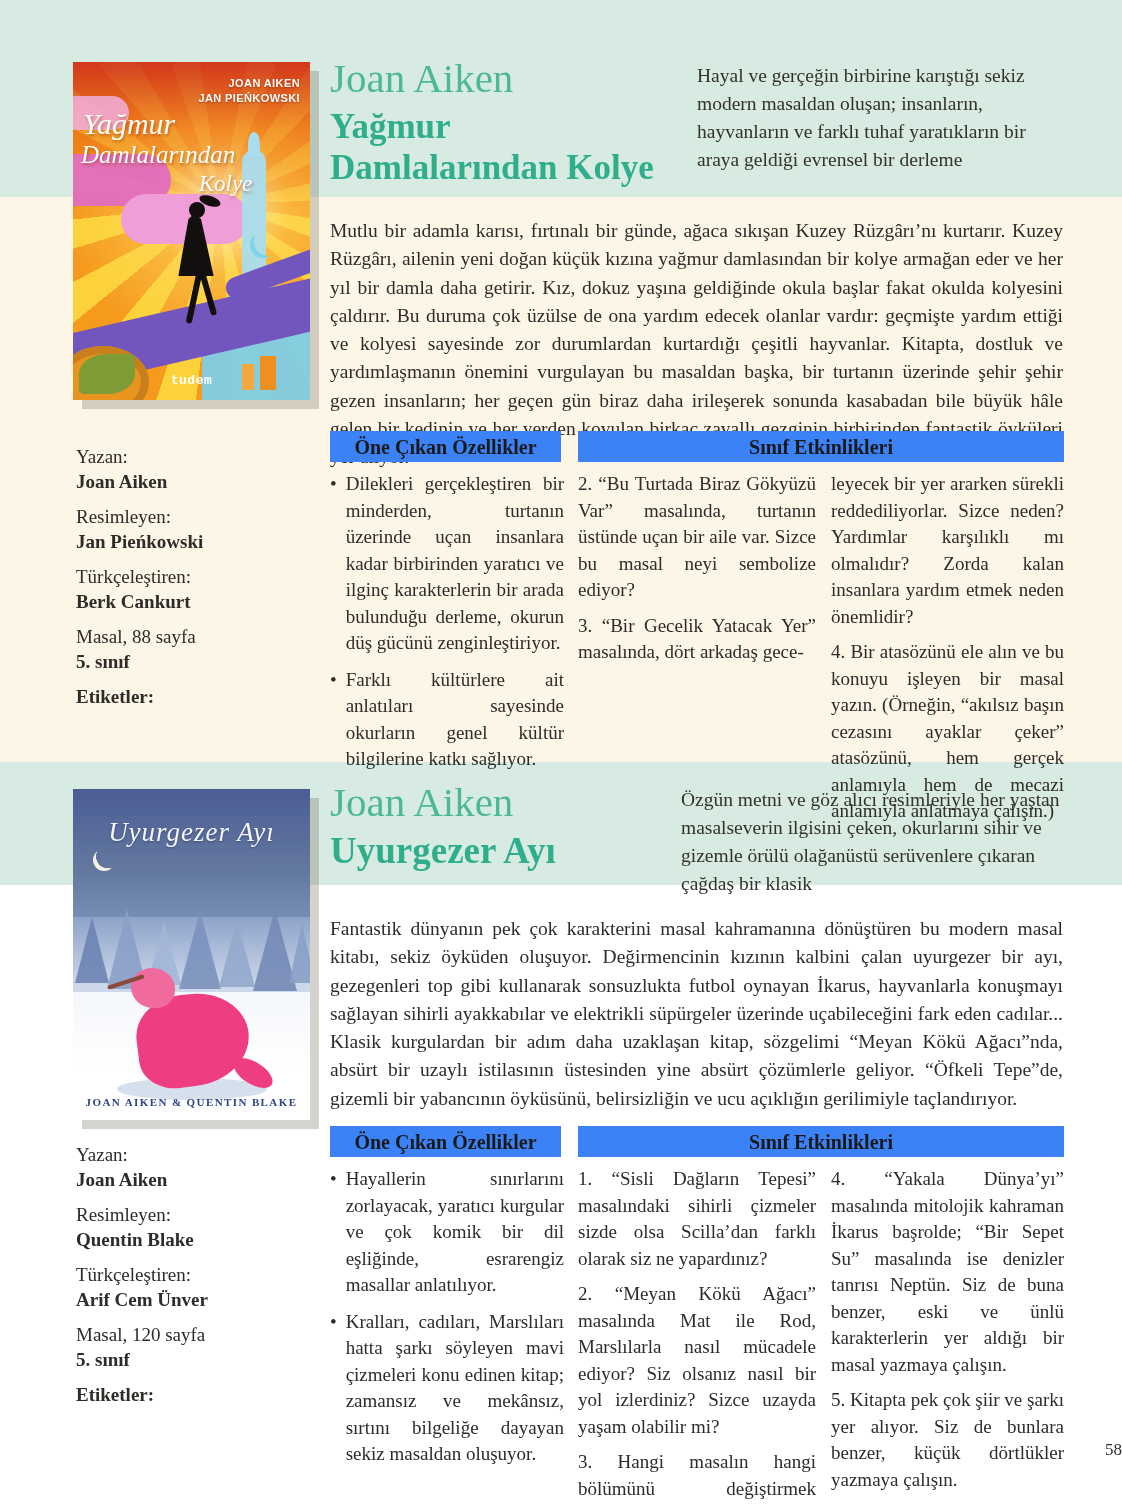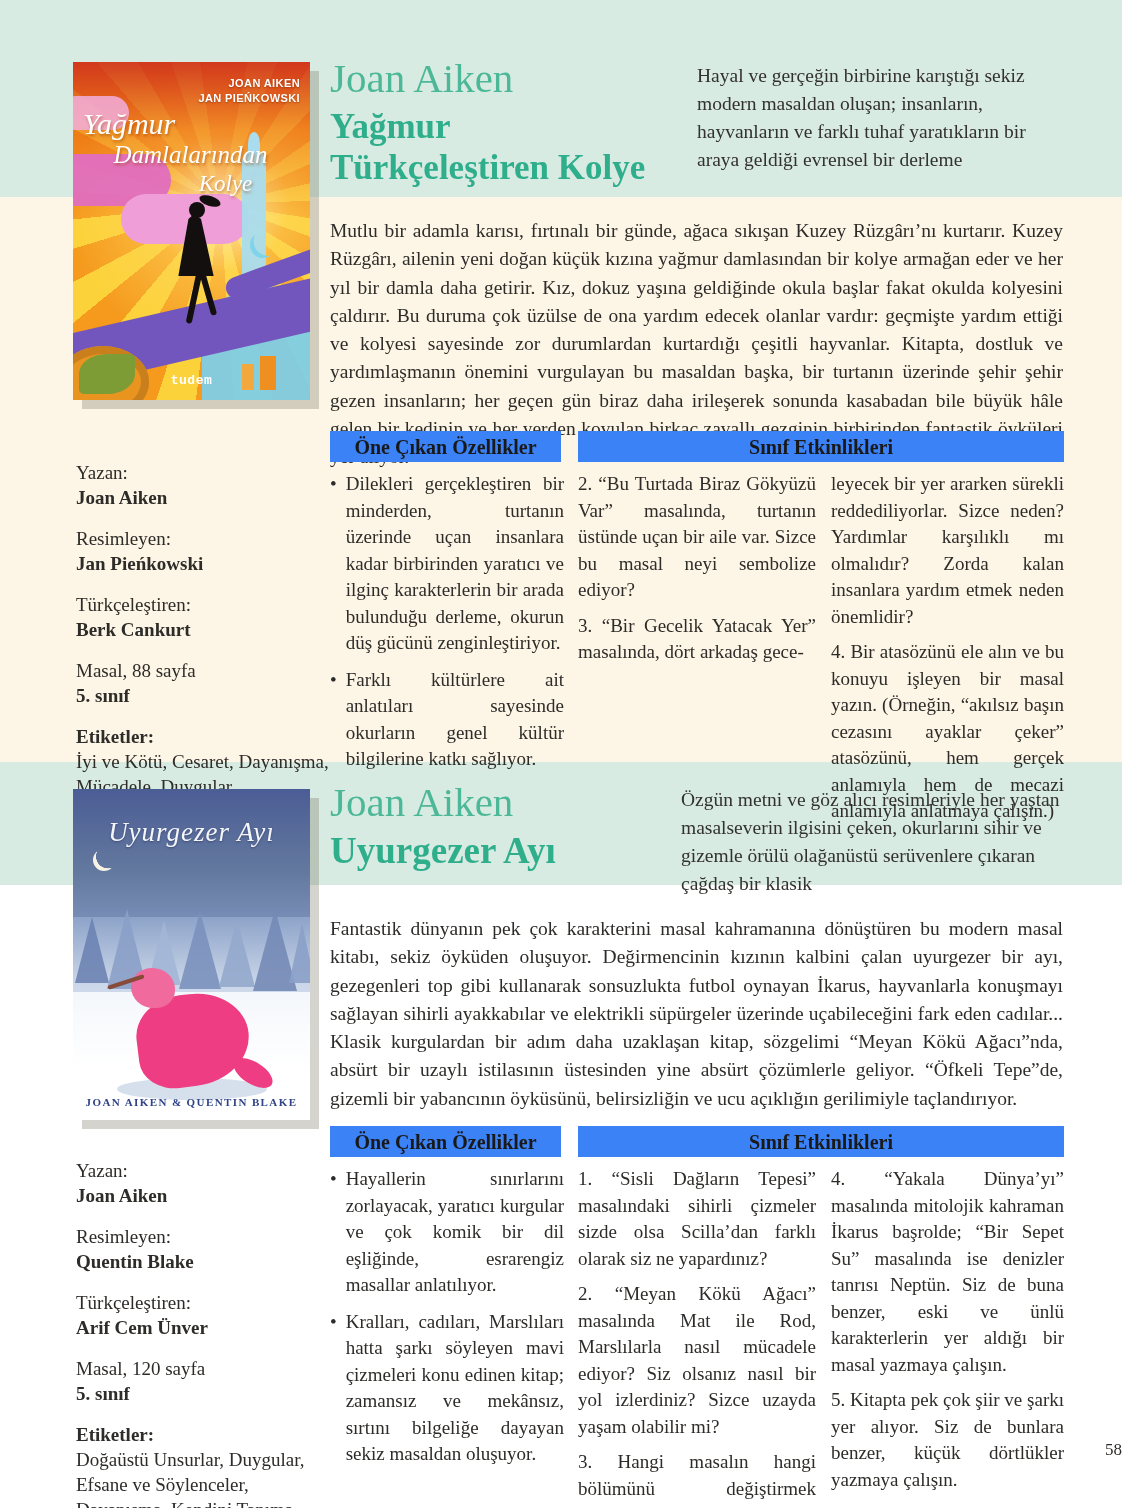--- a/index.html
+++ b/index.html
@@ -20,21 +20,21 @@
   #blurb1{left:697px;top:62px;width:350px;}
   #blurb2{left:681px;top:786px;width:385px;}
 
   .descr{position:absolute;left:330px;z-index:1;width:733px;font-size:19.5px;line-height:28.3px;
          text-align:justify;color:#2e2c29;}
   #descr1{top:217px;} #descr2{top:915px;}
 
   
   .info{position:absolute;left:76px;width:255px;z-index:1;font-size:19px;line-height:25px;color:#2e2c29;}
   #info1{top:444px;} #info2{top:1142px;}
-  .info-group{margin:16px 0 10px 0;}
+  .info-group{margin:0 0 10px 0;}
   .info-label{display:block;}
   .info-value{display:block;font-weight:bold;}
   .info-plain{display:block;}
 
   
   .col-header{position:absolute;height:31px;background:#3b82f6;z-index:1;
               font-weight:bold;font-size:20px;line-height:32px;text-align:center;color:#191919;}
   #fh1,#fh2{left:330px;width:231px;}
   #acth1,#acth2{left:578px;width:486px;}
   #fh1,#acth1{top:431px;} #fh2,#acth2{top:1126px;}
@@ -85,21 +85,21 @@
   .c1-girl-hair{left:126px;top:134px;width:22px;height:10px;border-radius:50%;background:#120f0e;transform:rotate(18deg);}
   .c1-girl-dress{left:102px;top:152px;width:42px;height:62px;background:#120f0e;
                  clip-path:polygon(45% 0,62% 8%,92% 100%,8% 100%,32% 8%);}
   .c1-girl-leg1{left:118px;top:210px;width:6px;height:52px;background:#120f0e;transform:rotate(12deg);border-radius:3px;}
   .c1-girl-leg2{left:132px;top:208px;width:6px;height:46px;background:#120f0e;transform:rotate(-16deg);border-radius:3px;}
   .c1-authors{top:14px;right:10px;text-align:right;color:#ffffff;font-weight:bold;font-size:11px;line-height:15px;
               font-family:"Liberation Sans", sans-serif;letter-spacing:.4px;text-shadow:0 1px 2px rgba(130,40,0,.65);}
   .c1-script{top:46px;left:8px;right:10px;color:#fff;font-style:italic;
              text-shadow:1px 2px 3px rgba(150,60,0,.55);}
   .c1-script .l1{font-size:30px;line-height:32px;text-align:left;padding-left:2px;}
-  .c1-script .l2{font-size:25px;line-height:30px;text-align:center;}
+  .c1-script .l2{font-size:25px;line-height:30px;text-align:left;}
   .c1-script .l3{font-size:23px;line-height:28px;text-align:center;padding-left:70px;}
   .c1-publisher{bottom:12px;left:0;right:0;text-align:center;color:#ffffff;font-weight:bold;font-size:13px;
                 font-family:Liberation Mono, monospace;letter-spacing:.5px;}
 
   
   .c2-sky{left:0;top:0;right:0;height:140px;background:linear-gradient(180deg,#4b5d95 0%,#64799f 60%,#7d92bb 100%);}
   .c2-mid{left:0;top:128px;right:0;height:82px;background:linear-gradient(180deg,#8da3c9 0%,#cdd9ea 85%);}
   .c2-snow{left:0;bottom:0;right:0;height:128px;background:linear-gradient(180deg,#f4f7fb 0%,#ffffff 60%);}
   .tree{clip-path:polygon(50% 0,100% 100%,0 100%);opacity:.9;}
   .t1{left:2px;top:128px;width:34px;height:66px;background:#6d83b2;}
@@ -160,21 +160,21 @@
       <div class="l1">Yağmur</div>
       <div class="l2">Damlalarından</div>
       <div class="l3">Kolye</div>
     </div>
     <div class="abs c1-publisher">tudem</div>
   </div>
 
   <div class="author-heading" id="ah1">Joan Aiken</div>
   <div class="book-title" id="bt1">
     <div>Yağmur</div>
-    <div>Türkçeleştiren Kolye</div>
+    <div>Damlalarından Kolye</div>
   </div>
   <div class="blurb" id="blurb1">Hayal ve gerçeğin birbirine karıştığı sekiz modern masaldan oluşan; insanların, hayvanların ve farklı tuhaf yaratıkların bir araya geldiği evrensel bir derleme</div>
   <div class="descr" id="descr1">Mutlu bir adamla karısı, fırtınalı bir günde, ağaca sıkışan Kuzey Rüzgârı’nı kurtarır. Kuzey Rüzgârı, ailenin yeni doğan küçük kızına yağmur damlasından bir kolye armağan eder ve her yıl bir damla daha getirir. Kız, dokuz yaşına geldiğinde okula başlar fakat okulda kolyesini çaldırır. Bu duruma çok üzülse de ona yardım edecek olanlar vardır: geçmişte yardım ettiği ve kolyesi sayesinde zor durumlardan kurtardığı çeşitli hayvanlar. Kitapta, dostluk ve yardımlaşmanın önemini vurgulayan bu masaldan başka, bir turtanın üzerinde şehir şehir gezen insanların; her geçen gün biraz daha irileşerek sonunda kasabadan bile büyük hâle gelen bir kedinin ve her yerden kovulan birkaç zavallı gezginin birbirinden fantastik öyküleri yer alıyor.</div>
 
   <div class="info" id="info1">
     <div class="info-group">
       <span class="info-label">Yazan:</span>
       <span class="info-value">Joan Aiken</span>
     </div>
     <div class="info-group">
@@ -184,21 +184,20 @@
     <div class="info-group">
       <span class="info-label">Türkçeleştiren:</span>
       <span class="info-value">Berk Cankurt</span>
     </div>
     <div class="info-group">
       <span class="info-plain">Masal, 88 sayfa</span>
       <span class="info-value">5. sınıf</span>
     </div>
     <div class="info-group">
       <span class="info-value">Etiketler:</span>
-      <span class="info-plain">İyi ve Kötü, Cesaret, Dayanışma, Mücadele, Duygular</span>
     </div>
   </div>
 
   <div class="col-header" id="fh1">Öne Çıkan Özellikler</div>
   <div class="col-header" id="acth1">Sınıf Etkinlikleri</div>
 
   <div class="colbody" id="feat1">
     <div class="feature-item">
       <span class="bullet">•</span>
       <span>Dilekleri gerçekleştiren bir minderden, turtanın üzerinde uçan insanlara kadar birbirinden yaratıcı ve ilginç karakterlerin bir arada bulunduğu derleme, okurun düş gücünü zenginleştiriyor.</span>
@@ -258,21 +257,20 @@
     <div class="info-group">
       <span class="info-label">Türkçeleştiren:</span>
       <span class="info-value">Arif Cem Ünver</span>
     </div>
     <div class="info-group">
       <span class="info-plain">Masal, 120 sayfa</span>
       <span class="info-value">5. sınıf</span>
     </div>
     <div class="info-group">
       <span class="info-value">Etiketler:</span>
-      <span class="info-plain">Doğaüstü Unsurlar, Duygular, Efsane ve Söylenceler, Dayanışma, Kendini Tanıma</span>
     </div>
   </div>
 
   <div class="col-header" id="fh2">Öne Çıkan Özellikler</div>
   <div class="col-header" id="acth2">Sınıf Etkinlikleri</div>
 
   <div class="colbody" id="feat2">
     <div class="feature-item">
       <span class="bullet">•</span>
       <span>Hayallerin sınırlarını zorlayacak, yaratıcı kurgular ve çok komik bir dil eşliğinde, esrarengiz masallar anlatılıyor.</span>

